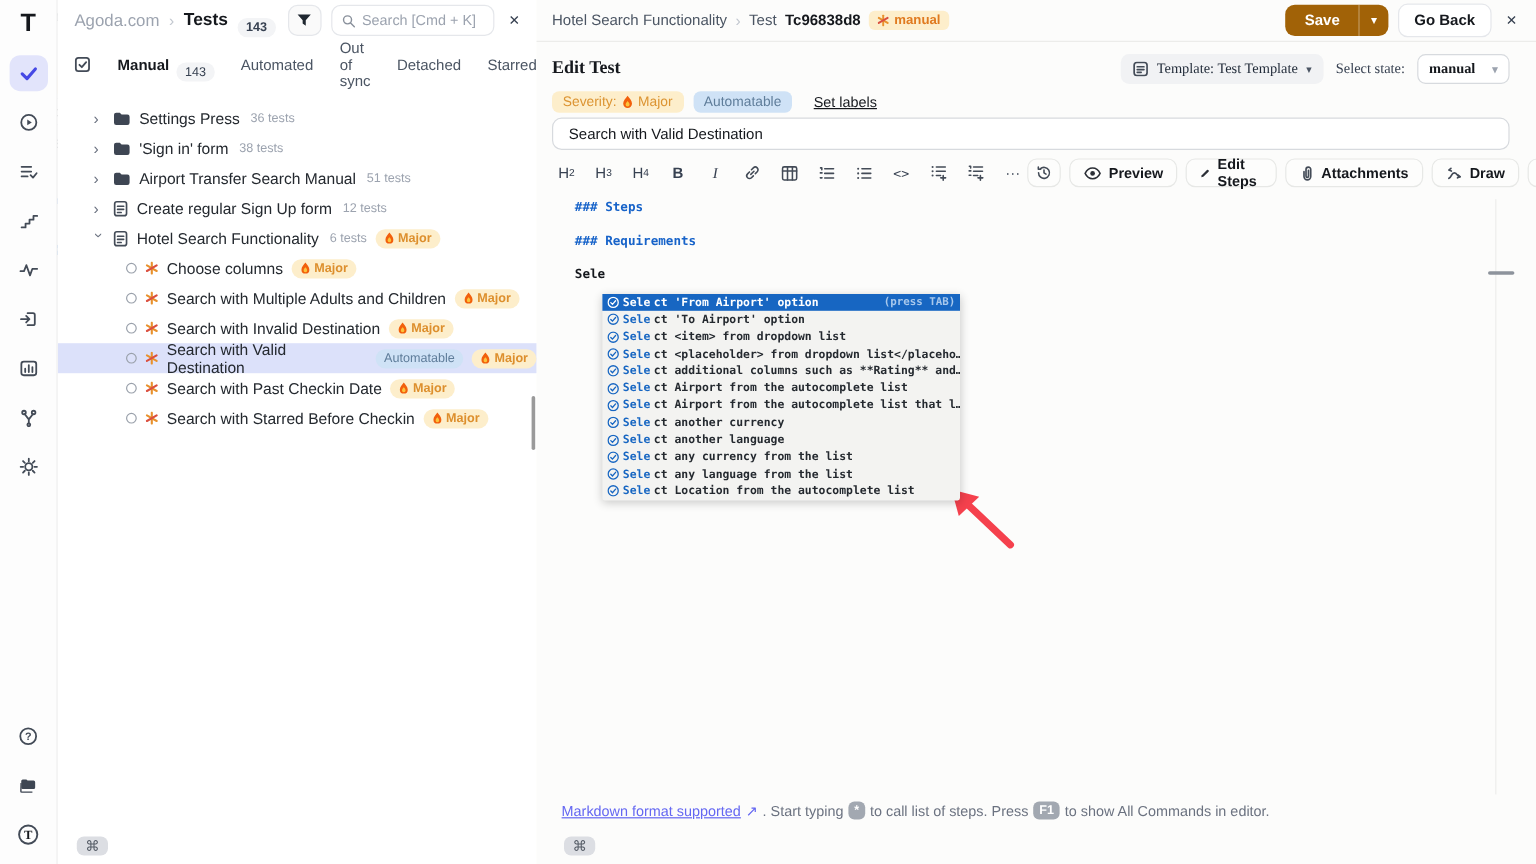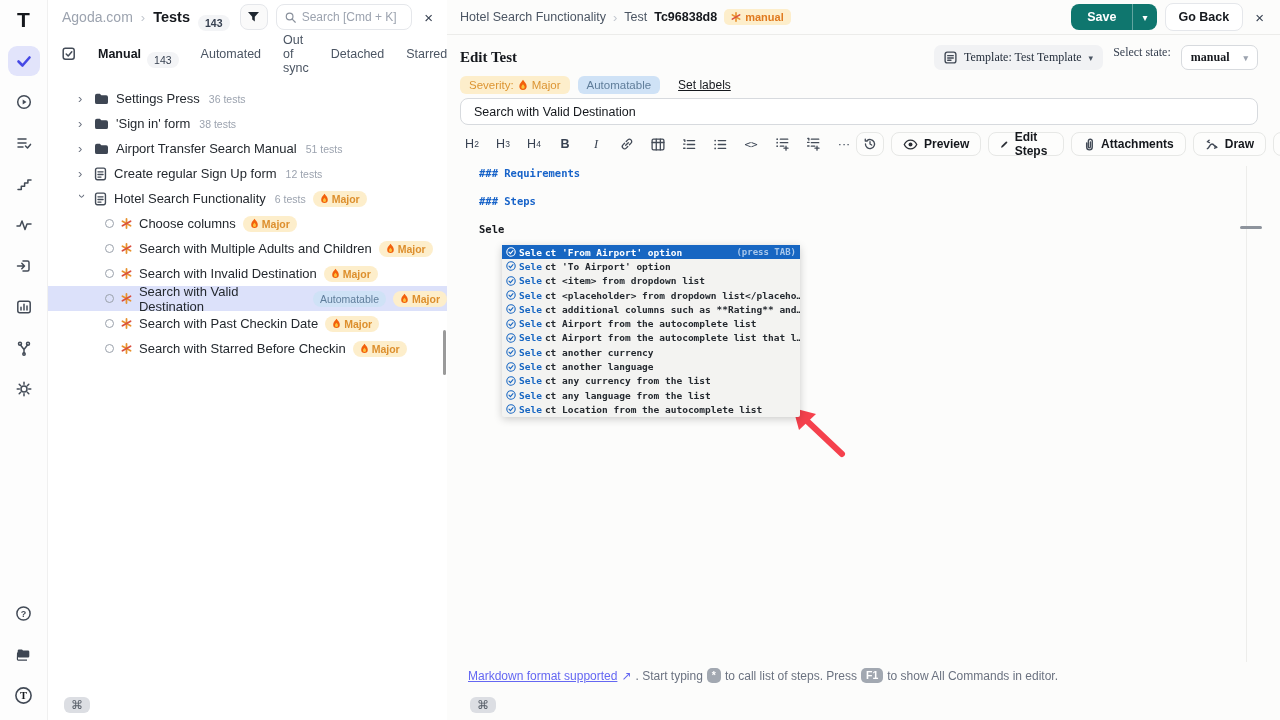--- a/index.html
+++ b/index.html
@@ -56,31 +56,31 @@
     font-size:12px; padding:1px 7px; }
 
   
   .panel { position:fixed; left:447px; top:0; width:833px; height:720px; background:#fcfcfb; }
   .topbar { height:35px; display:flex; align-items:center; padding:0 12px 0 13px; border-bottom:1px solid #ececea; }
   .topbar .bc { display:flex; align-items:center; gap:7px; font-size:12.5px; color:#4b5563; }
   .tid { font-weight:bold; color:#15181d; }
   .badge-state { background:#fdeecb; color:#e07a1f; font-weight:bold; border-radius:5px; font-size:11px;
     padding:2px 7px; display:inline-flex; align-items:center; gap:4px; }
   .topbar .acts { margin-left:auto; display:flex; align-items:center; gap:8px; }
-  .save-split { display:flex; background:#0f766e; border-radius:8px; overflow:hidden; cursor:pointer; }
+  .save-split { display:flex; background:#a16207; border-radius:8px; overflow:hidden; cursor:pointer; }
   .save-main { color:#fff; font-size:12.5px; font-weight:bold; padding:6px 16px; }
   .save-arrow { color:#fff; font-size:10px; padding:7px 9px; border-left:1px solid rgba(255,255,255,.35);
     display:flex; align-items:center; }
   .goback { background:#fff; border:1px solid #e5e7eb; border-radius:8px; color:#15181d; font-size:12.5px;
     font-weight:bold; padding:6px 13px; cursor:pointer; }
 
   .content { padding:10px 22px 0 13px; }
   .hrow { display:flex; align-items:center; justify-content:space-between;font-family:Liberation Serif, serif; }
   h1.ptitle { font-size:15px; font-weight:bold; color:#15181d; }
-  .ctl-row { display:flex; gap:10px; }
+  .ctl-row { display:flex; align-items:center; gap:10px; }
   .tmpl-btn { background:#f1f2f4; border-radius:7px; display:flex; align-items:center; gap:7px;
     font-size:12px; color:#1f2937; padding:5px 10px; cursor:pointer; }
   .tmpl-btn .car { font-size:9px; color:#4b5563; }
   .state-lbl { font-size:12px; color:#374151; }
   .state-sel { background:#fff; border:1px solid #d7dade; border-radius:7px; font-size:12px; font-weight:bold;
     color:#15181d; padding:4px 9px; display:flex; align-items:center; gap:14px; cursor:pointer; }
   .state-sel .car { color:#9ca3af; font-size:9px; }
 
   .badges-row { display:flex; align-items:center; gap:8px; margin-top:6px; }
   .sev-badge { background:#fdeecb; color:#dc9432; border-radius:6px; font-size:11.5px; padding:3px 9px;
@@ -579,22 +579,22 @@
               <path d="M10.6 8.4l2 1.6-2.3 1"></path>
               <path d="M4.4 2.4L2.5 4l2.3.9"></path>
             </svg>
           <span>Draw</span>
         </span>
         <span class="rbtn icon-only">···</span>
       </div>
     </div>
 
     <div class="editor">
+      <div class="eline head">### Steps</div>
       <div class="eline head">### Requirements</div>
-      <div class="eline head">### Steps</div>
       <div class="eline plain">Sele</div>
 
       <div class="ac">
         <div class="ac-row selected">
           <svg class="ac-check" width="10" height="10" viewBox="0 0 10 10">
               <circle cx="5" cy="5" r="4.2" stroke="#fff" stroke-width="1.1" fill="none"></circle>
               <path d="M3 5.2l1.4 1.4 2.6-3" stroke="#fff" stroke-width="1.1" fill="none" stroke-linecap="round"></path>
             </svg>
           <span class="m">Sele</span>
             <span class="r">ct 'From Airport' option</span>

